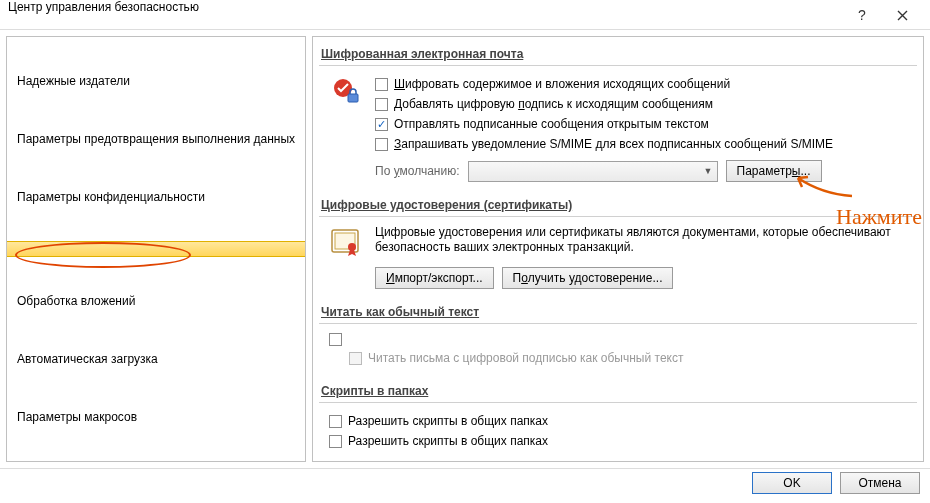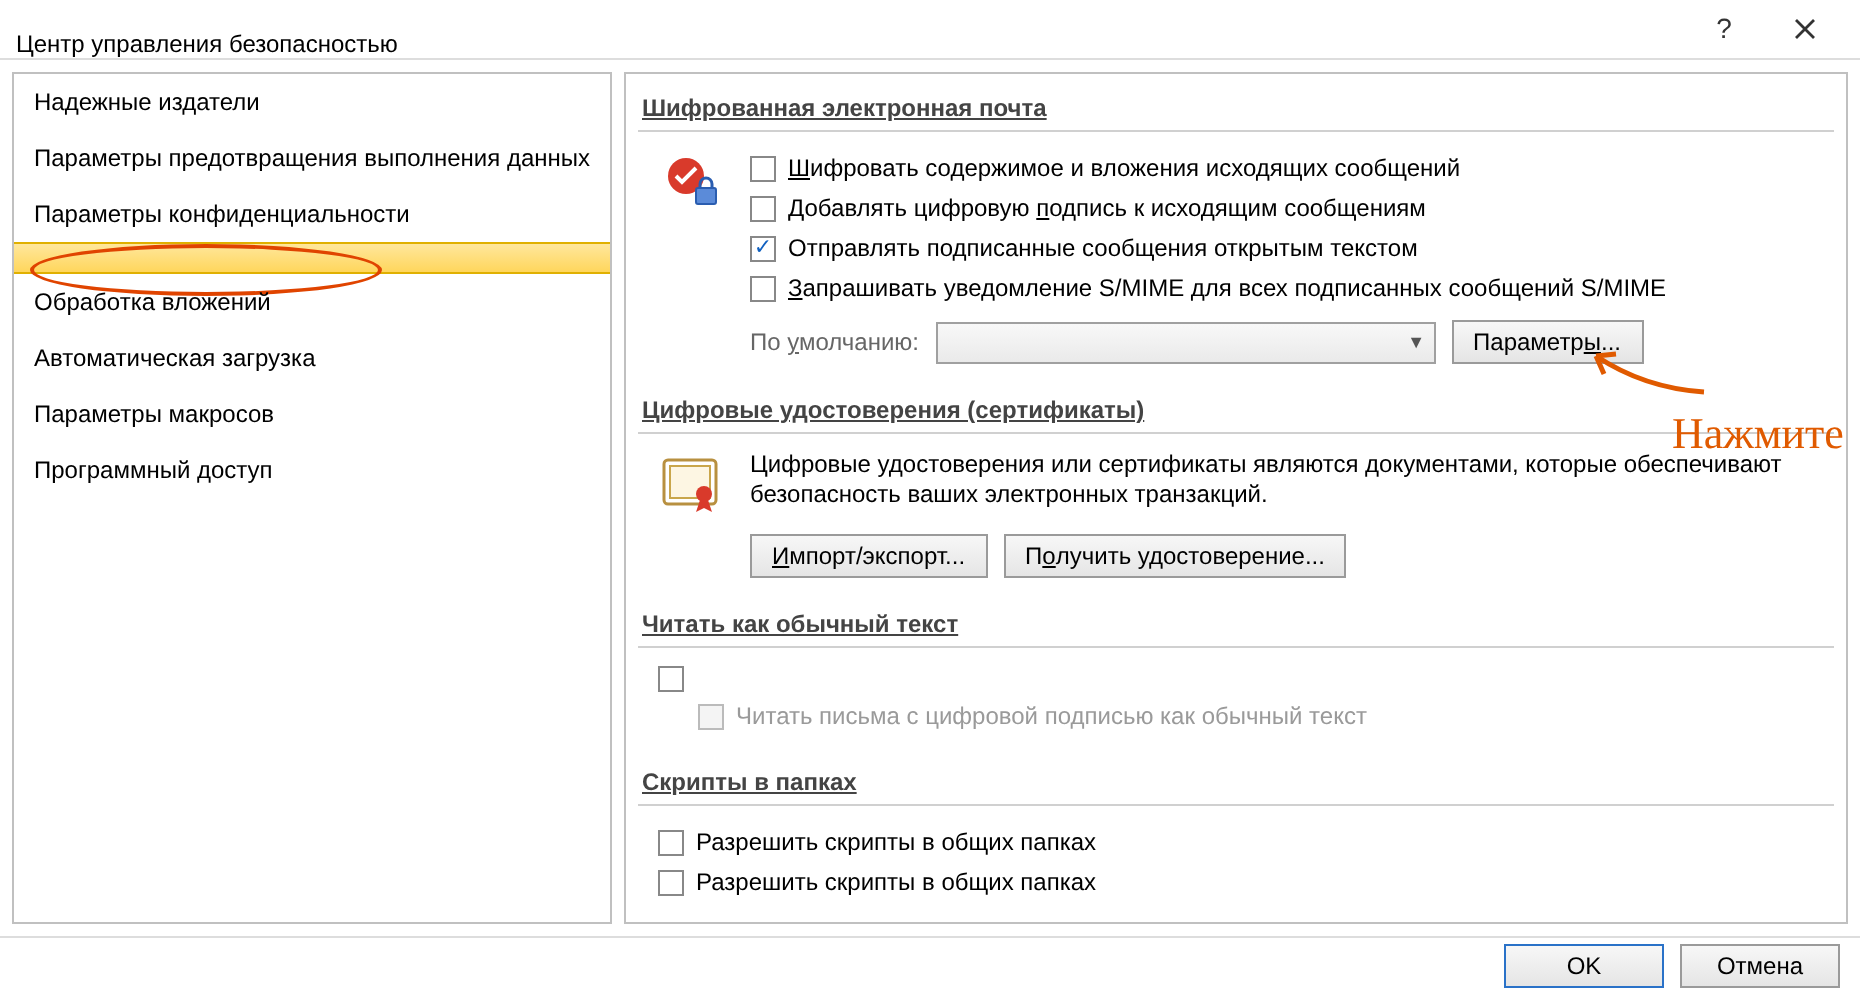--- a/index.html
+++ b/index.html
@@ -10,21 +10,21 @@
     background: #fff;
     color: #000;
     width: 930px;
     height: 503px;
     overflow: hidden;
     position: relative;
   }
   .titlebar {
     height: 30px;
     display: flex;
-    align-items: flex-end;
+    align-items: flex-start;
     padding: 0 8px;
     border-bottom: 1px solid #ddd;
   }
   .titlebar .title { flex: 1; font-size: 12px; }
   .titlebar .win-btn {
     width: 40px; height: 30px;
     display: flex; align-items: center; justify-content: center;
     font-size: 14px; color: #333;
   }
   .body {
@@ -35,20 +35,21 @@
   }
   .sidebar {
     width: 300px;
     border: 1px solid #c0c0c0;
     overflow: auto;
   }
   .sidebar-item {
     padding: 7px 10px;
     cursor: default;
     position: relative;
+    margin-top: 30px;
   }
   .sidebar-item.selected {
     background: linear-gradient(#ffe79c, #ffd65c);
     border-top: 1px solid #e0b000;
     border-bottom: 1px solid #e0b000;
   }
   .highlight-circle {
     position: absolute;
     left: 8px; top: 0px;
     width: 176px; height: 26px;

